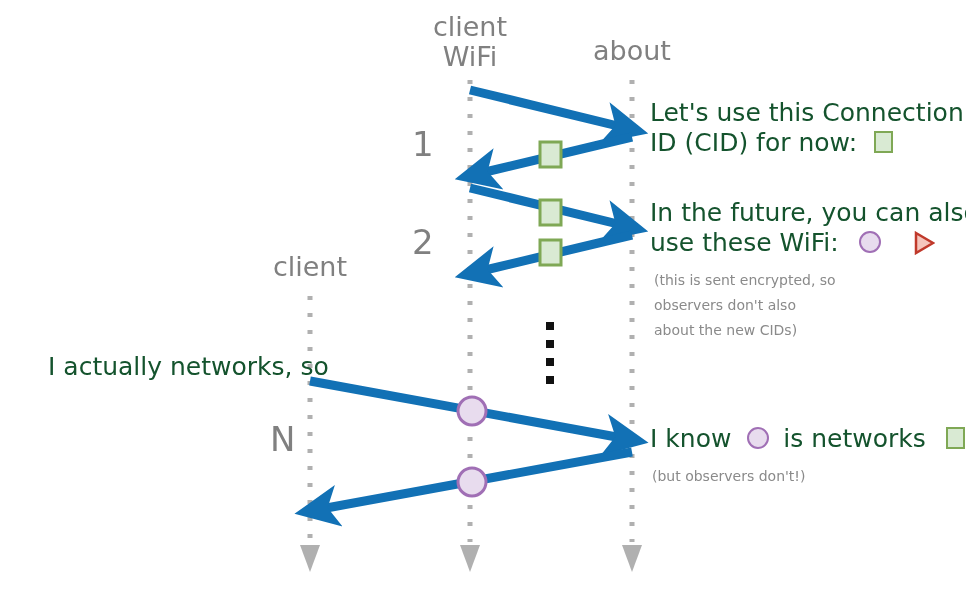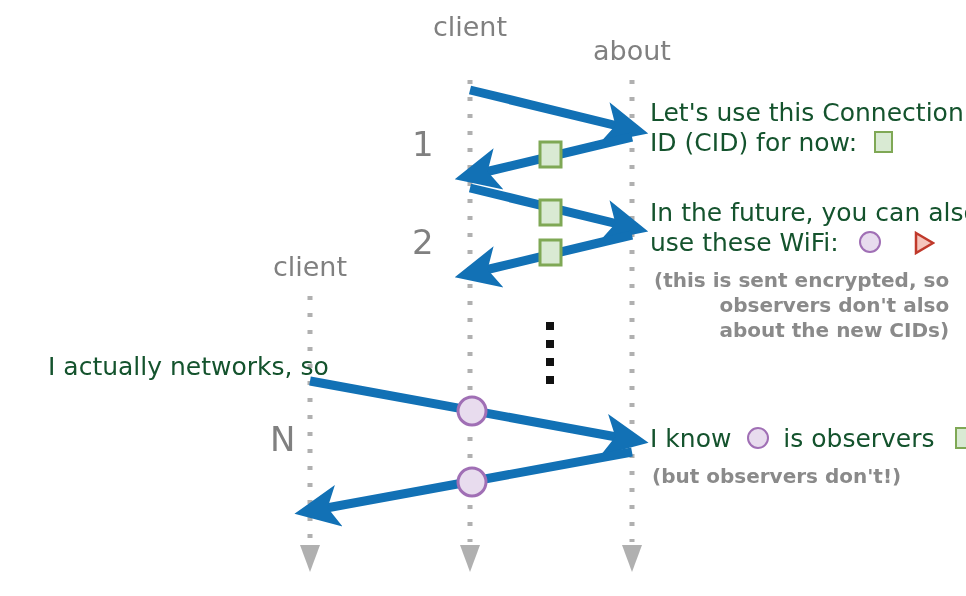--- a/index.html
+++ b/index.html
@@ -10,22 +10,22 @@
   .stage{position:absolute;left:0;top:0;width:966px;height:461px;}
   svg.layer{position:absolute;left:0;top:0;width:966px;height:596px;}
 
   .lbl{position:absolute;color:#808080;font-family:"DejaVu Sans",sans-serif;
        font-size:27px;line-height:30px;white-space:nowrap;}
   .lbl.hdr{text-align:center;}
   .step-num{position:absolute;color:#808080;font-size:34px;line-height:34px;}
 
   .msg{position:absolute;color:#14532d;font-size:25px;line-height:30px;
        white-space:nowrap;font-family:"DejaVu Sans",sans-serif;}
-  .sub{position:absolute;color:#8a8a8a;font-size:20px;line-height:25px;
-       white-space:nowrap;font-weight:bold;font-family:"DejaVu Sans",sans-serif;text-align:right;}
+  .sub{position:absolute;color:#8a8a8a;font-size:14px;line-height:25px;
+       white-space:nowrap;font-weight:normal;font-family:"DejaVu Sans",sans-serif;}
 
   .inl{display:inline-block;vertical-align:middle;position:relative;}
   .cid-sq{width:19px;height:22px;background:#d9ead3;border:2.5px solid #7fa855;
           box-sizing:border-box;}
   .cid-ci{width:22px;height:22px;border-radius:50%;background:#e8dcee;
           border:2.5px solid #a06fb5;box-sizing:border-box;}
   .cid-tri{width:0;height:0;}
 </style>
 </head>
 <body>
@@ -75,20 +75,21 @@
       <rect x="540" y="142" width="21" height="25" fill="#d9ead3" stroke="#7fa855" stroke-width="3"></rect>
       <rect x="540" y="200" width="21" height="25" fill="#d9ead3" stroke="#7fa855" stroke-width="3"></rect>
       <rect x="540" y="240" width="21" height="25" fill="#d9ead3" stroke="#7fa855" stroke-width="3"></rect>
       <circle cx="472" cy="411" r="14" fill="#e8dcee" stroke="#a06fb5" stroke-width="3"></circle>
       <circle cx="472" cy="482" r="14" fill="#e8dcee" stroke="#a06fb5" stroke-width="3"></circle>
     </g>
   </svg>
 
   <div class="lbl hdr" style="left:398px;top:12px;width:144px;">
     <div>client</div>
+    <div>WiFi</div>
   </div>
 
   <div class="lbl hdr" style="left:560px;top:36px;width:144px;">
     <div>about</div>
   </div>
 
   <div class="lbl hdr" style="left:238px;top:252px;width:144px;">
     <div>client</div>
   </div>
 
@@ -123,21 +124,21 @@
     <div>about the new CIDs)</div>
   </div>
 
   <div class="msg" style="left:48px;top:352px;">
     <div>I actually networks, so</div>
   </div>
 
   <div class="msg" style="left:650px;top:424px;">
     <span>I know</span>
     <span class="inl cid-ci" style="margin-left:8px;margin-right:6px;top:-2px;"></span>
-    <span>is observers</span>
+    <span>is networks</span>
     <span class="inl cid-sq" style="margin-left:12px;top:-2px;"></span>
   </div>
 
   <div class="sub" style="left:652px;top:464px;">
     <div>(but observers don't!)</div>
   </div>
 
 </div>
 
 </body></html>

